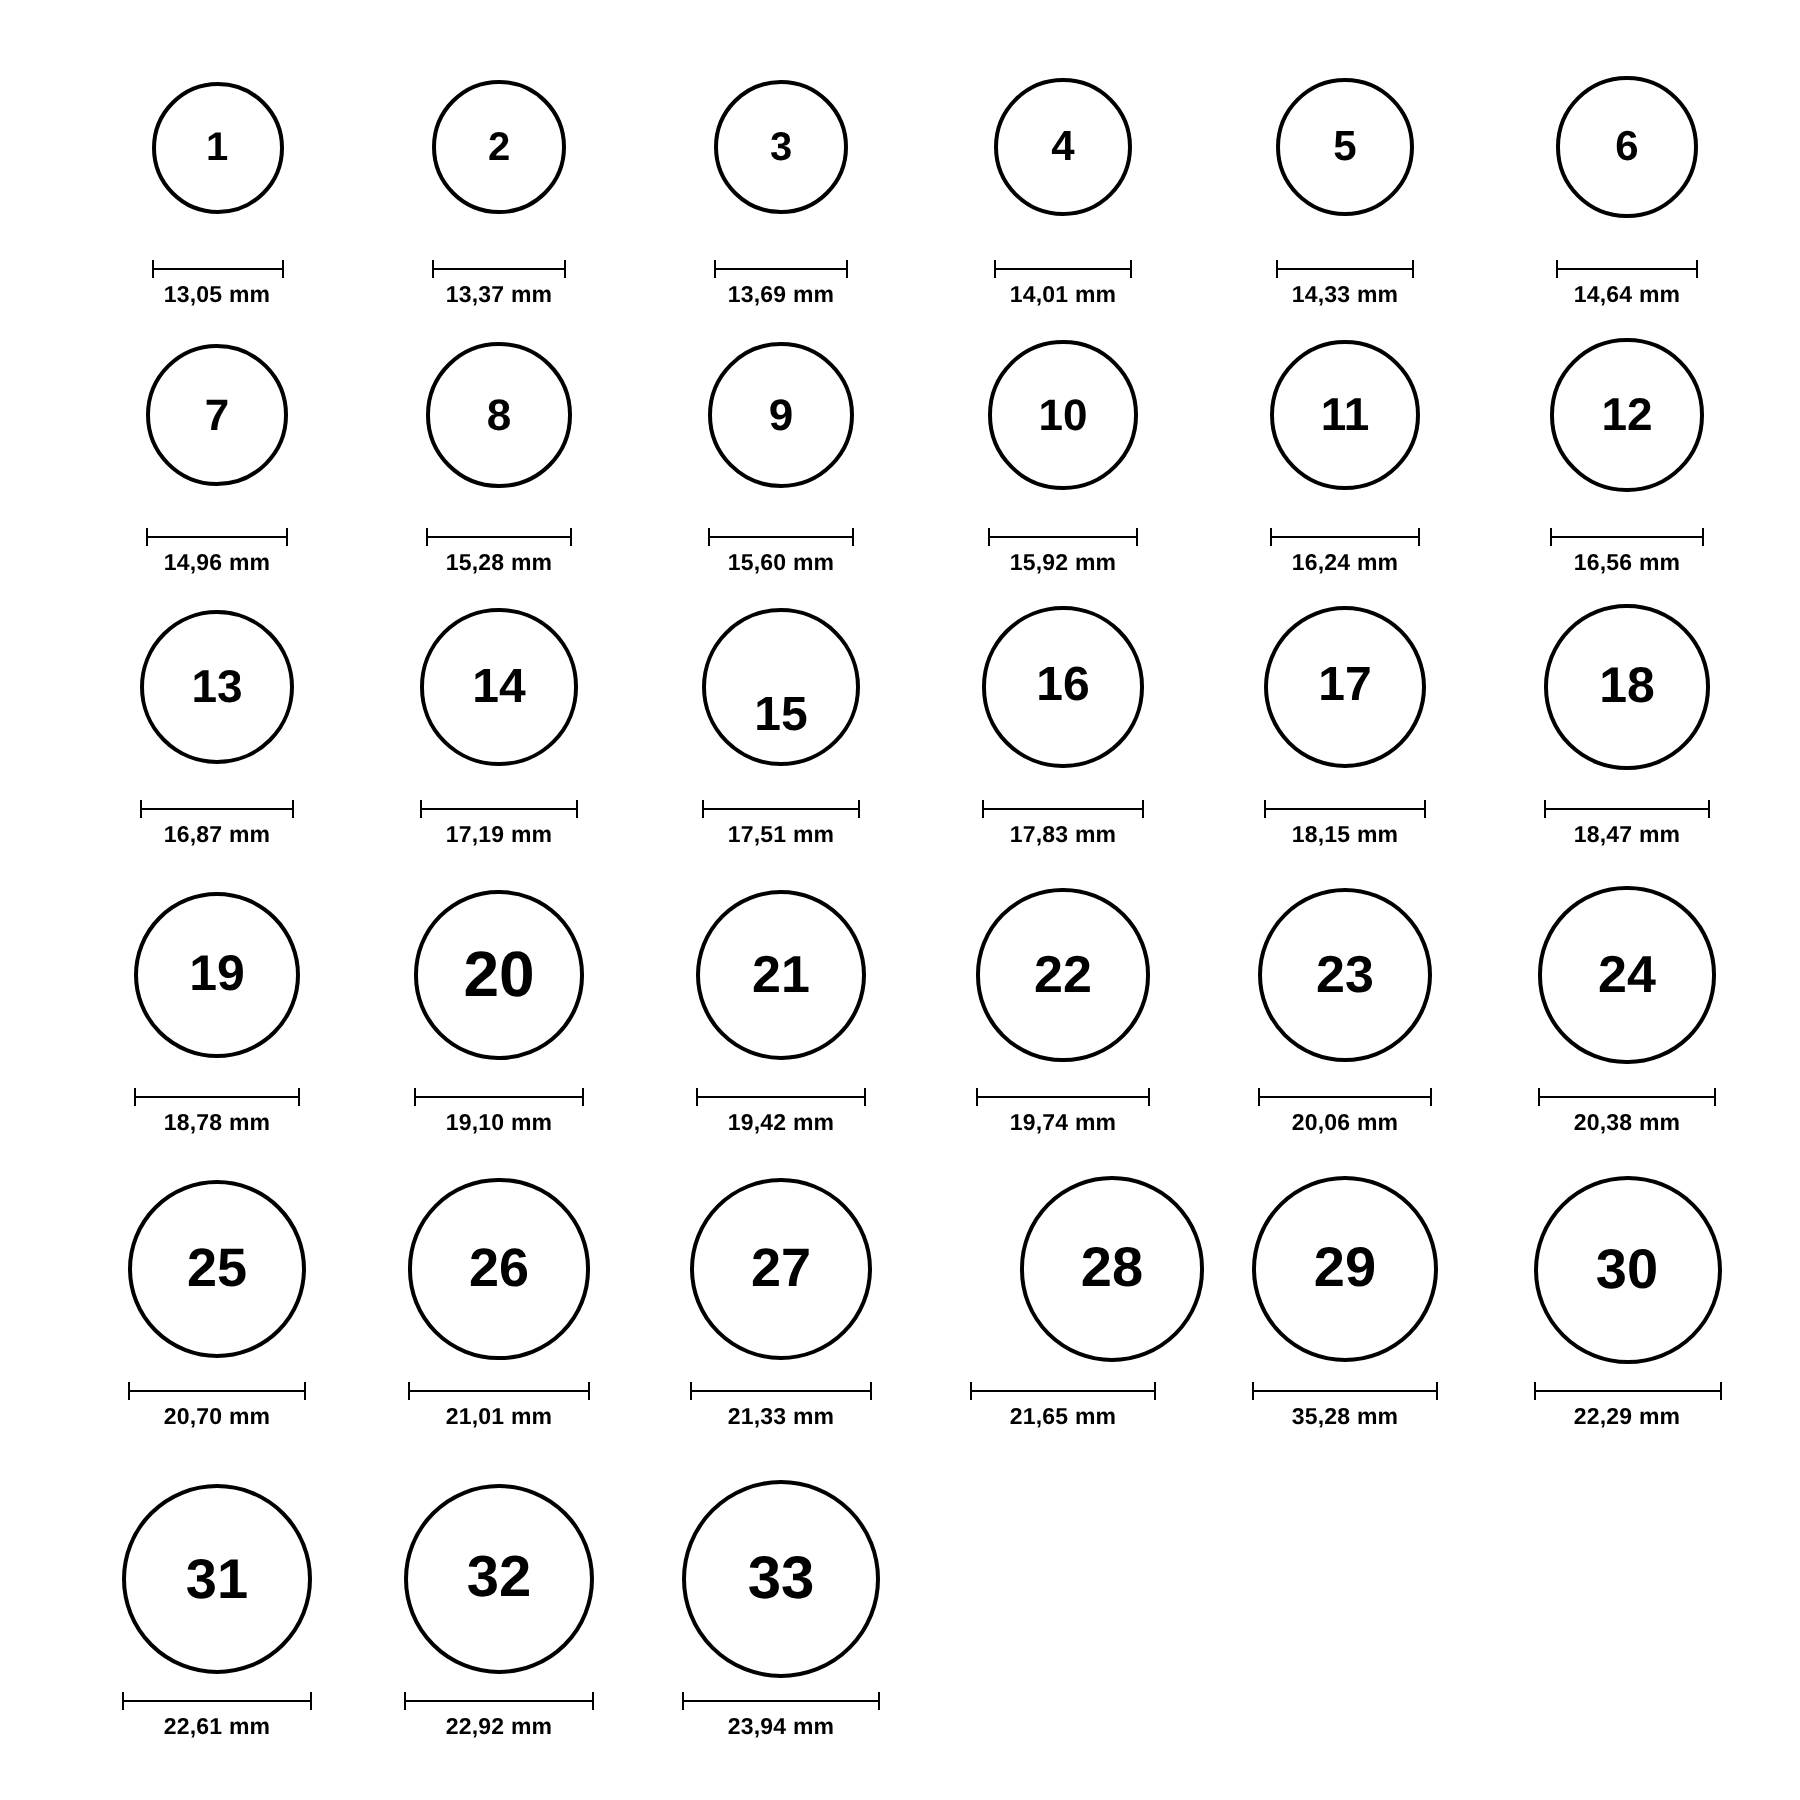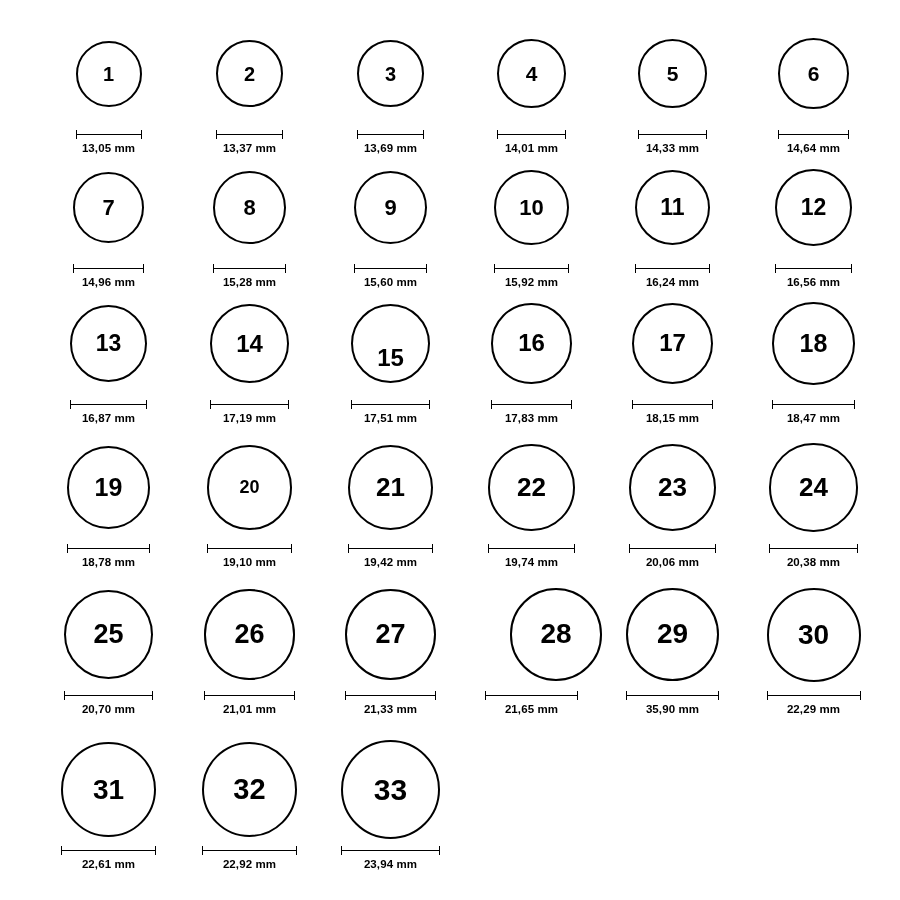--- a/index.html
+++ b/index.html
@@ -339,21 +339,21 @@
         <div class="measure" style="width: 83.3636px;">
           <div class="bar"></div>
           <div class="tick left"></div>
           <div class="tick right"></div>
         </div>
         <div class="mm-label">18,78 mm</div>
       </div>
       <div class="cell" style="width: 141px;">
         <div class="ring-wrap" style="height: 103px; width: 141px;">
           <div class="ring" style="width: 84.3333px; height: 84.3333px;">
-            <span class="ring-number" style="font-size: 18px;">20</span>
+            <span class="ring-number" style="font-size: 32px;">20</span>
           </div>
         </div>
         <div class="measure" style="width: 84.3333px;">
           <div class="bar"></div>
           <div class="tick left"></div>
           <div class="tick right"></div>
         </div>
         <div class="mm-label">19,10 mm</div>
       </div>
       <div class="cell" style="width: 141px;">
@@ -466,21 +466,21 @@
         <div class="ring-wrap" style="height: 103px; width: 141px;">
           <div class="ring" style="width: 93.0303px; height: 93.0303px;">
             <span class="ring-number" style="font-size: 28px;">29</span>
           </div>
         </div>
         <div class="measure" style="width: 93.0303px;">
           <div class="bar"></div>
           <div class="tick left"></div>
           <div class="tick right"></div>
         </div>
-        <div class="mm-label">35,90 mm</div>
+        <div class="mm-label">35,28 mm</div>
       </div>
       <div class="cell" style="width: 141px;">
         <div class="ring-wrap" style="height: 103px; width: 141px;">
           <div class="ring" style="width: 94px; height: 94px;">
             <span class="ring-number" style="font-size: 28px;">30</span>
           </div>
         </div>
         <div class="measure" style="width: 94px;">
           <div class="bar"></div>
           <div class="tick left"></div>

